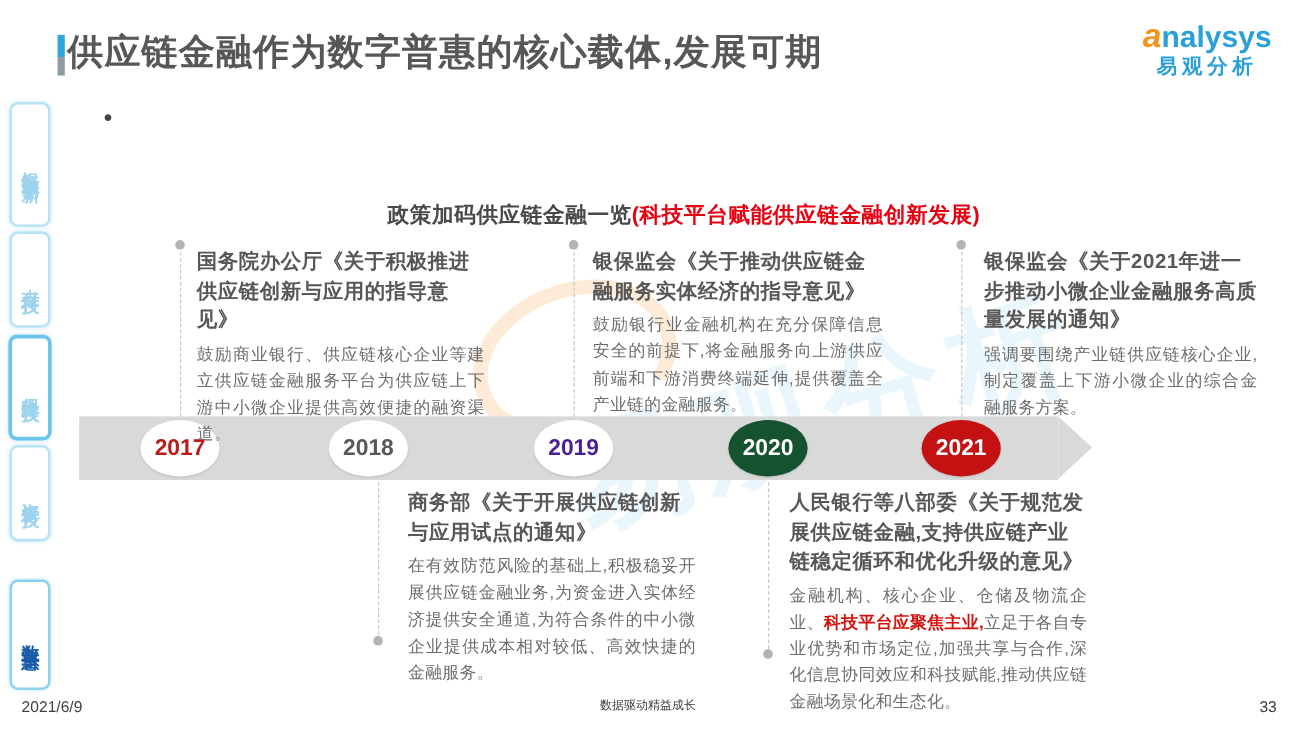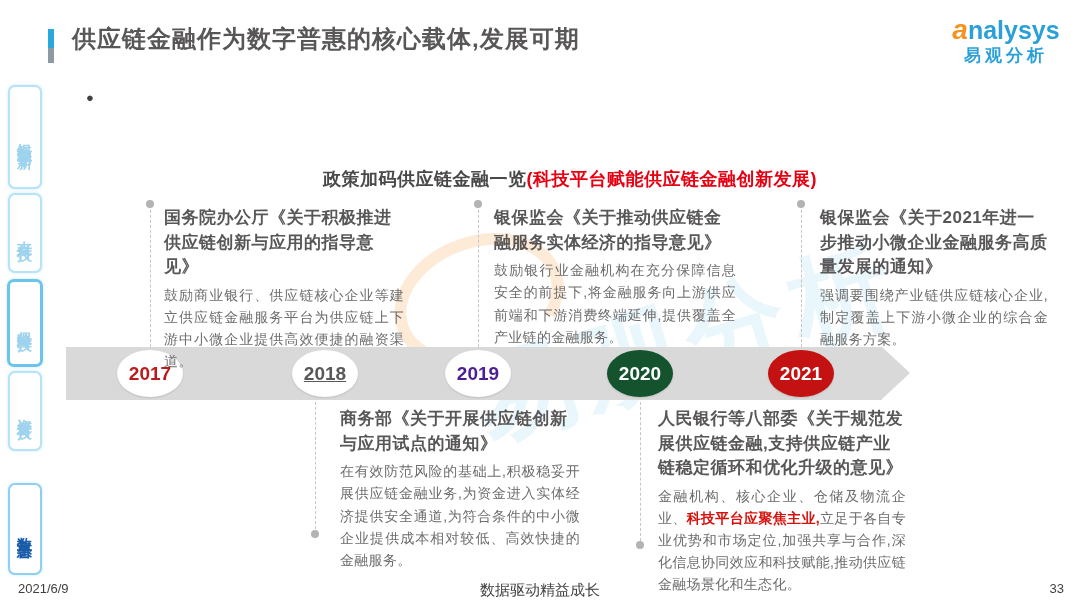--- a/index.html
+++ b/index.html
@@ -15,21 +15,21 @@
   .tab.t1{top:85px;height:100px;}
   .tab.t2{top:193px;height:76px;}
   .tab.t3{top:279px;height:82px;border:3px solid #6cc4ec;left:7px;}
   .tab.t4{top:371px;height:76px;}
   .tab.t5{top:483px;height:88px;border-color:#8fd0ef;}
   .tab.t5 span{color:#1a5ca8;}
 
   
   .accent-bar{position:absolute;left:48px;top:29px;width:6px;height:34px;
               background:linear-gradient(180deg,#2aa7dc 0%,#2aa7dc 55%,#8d9aa1 55%,#8d9aa1 100%);}
-  .page-title{position:absolute;left:72px;top:23px;margin:0;font-size:24px;font-weight:bold;
+  .page-title{position:absolute;left:56px;top:23px;margin:0;font-size:30px;font-weight:bold;
               color:#585656;letter-spacing:1px;white-space:nowrap;}
   .logo{position:absolute;left:938px;top:14px;width:136px;text-align:center;line-height:1.15;}
   .logo-en{font-size:25px;font-weight:bold;color:#2aa0d8;letter-spacing:0px;}
   .logo-a{color:#f6921e;font-size:28px;font-style:italic;}
   .logo-cn{font-size:17px;font-weight:bold;color:#2aa0d8;letter-spacing:4px;margin-top:0px;}
 
   
   .bullet-dot{position:absolute;left:86px;top:90px;font-size:13px;color:#404040;}
   .intro-text{position:absolute;left:118px;top:82px;width:924px;margin:0;font-size:17px;
               line-height:1.78;color:#454545;letter-spacing:1px;text-align:justify;}
@@ -48,21 +48,21 @@
            white-space:nowrap;}
 
   
   .band{position:absolute;left:66px;top:347px;width:816px;height:53px;background:#d9d9d9;}
   .band-arrow{position:absolute;left:882px;top:347px;width:0;height:0;
               border-top:26.5px solid transparent;border-bottom:26.5px solid transparent;
               border-left:28px solid #d9d9d9;}
   .year{position:absolute;top:350px;width:66px;height:47px;border-radius:50%;
         display:flex;align-items:center;justify-content:center;
         font-size:19px;font-weight:bold;box-shadow:0 1px 2px rgba(0,0,0,0.12);}
-  .year.y1{left:117px;} .year.y2{left:292px;text-decoration:underline;} .year.y3{left:445px;}
+  .year.y1{left:117px;} .year.y2{left:274px;} .year.y3{left:445px;}
   .year.y4{left:607px;} .year.y5{left:768px;}
 
   .conn{position:absolute;width:0;border-left:1px dashed #c6c6c6;}
   .conn.c17{left:150px;top:210px;height:137px;}
   .conn.c19{left:478px;top:210px;height:137px;}
   .conn.c21{left:801px;top:210px;height:137px;}
   .conn.c18{left:315px;top:402px;height:127px;}
   .conn.c20{left:640px;top:402px;height:139px;}
   .dot{position:absolute;width:8px;height:8px;border-radius:50%;background:#b3b3b3;}
   .dot.d17{left:146px;top:200px;} .dot.d19{left:474px;top:200px;} .dot.d21{left:797px;top:200px;}
@@ -77,21 +77,21 @@
   .event.e1{left:164px;top:206px;width:240px;}
   .event.e2{left:494px;top:206px;width:242px;}
   .event.e3{left:820px;top:206px;width:228px;}
   .event.e4{left:340px;top:407px;width:240px;}
   .event.e5{left:658px;top:407px;width:248px;}
   .red-strong{color:#d6120e;font-weight:bold;}
 
   
   .footer-date{position:absolute;left:18px;top:581px;font-size:13px;color:#3f3f3f;}
   .footer-center{position:absolute;left:0;top:581px;width:1080px;text-align:center;
-                 font-size:15px;color:#3f3f3f;}
+                 font-size:10px;color:#3f3f3f;}
   .footer-page{position:absolute;right:16px;top:581px;font-size:13px;color:#3f3f3f;}
 </style>
 </head>
 <body>
 
 <div class="slide">
 
   <div class="wm-ring"></div>
   <div class="wm-text">易观分析</div>
 

